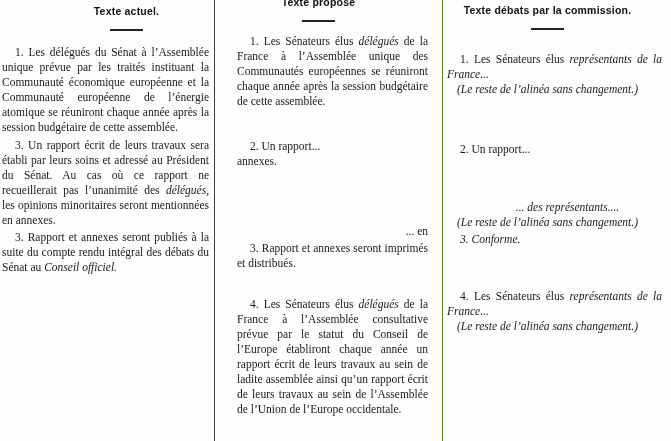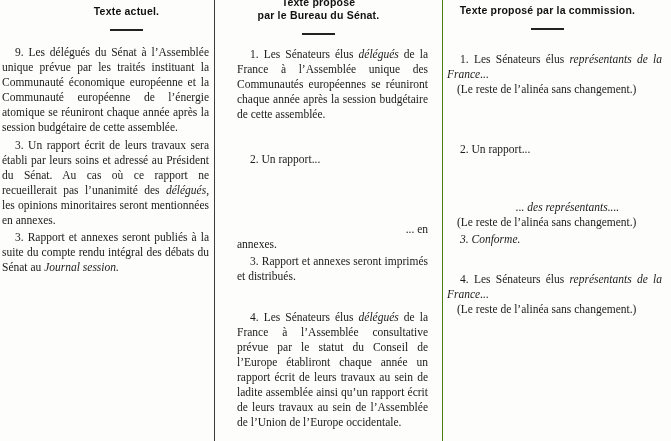--- a/index.html
+++ b/index.html
@@ -33,74 +33,73 @@
   .hw2 { margin-top: -6px; padding-right: 28px; }
   .hw3 { margin-top: 4px; padding-right: 14px; }
 
   .para {
     margin: 0;
     font-size: 11.5px;
     line-height: 15px;
     text-align: justify;
   }
   .ind { text-indent: 13px; }
-  .note { text-indent: 10px; }
+  .note { font-style: italic; text-indent: 10px; }
   .right { text-align: right; text-indent: 0; }
   em { }
 
   
   .c1p1 { margin-top: 14px; }
   .c1p2 { margin-top: 3px; }
   .c1p3 { margin-top: 2px; }
 
   .c2p1 { margin-top: 12px; }
   .c2p2i { margin-top: 30px; }
   .c2p2r { margin-top: 55px; }
   .c2p2l { margin-top: 0; }
   .c2p3 { margin-top: 2px; font-family: Liberation Serif, serif; }
   .c2p4 { margin-top: 26px; }
 
   .c3p1 { margin-top: 22px; }
   .c3p2i { margin-top: 45px; }
   .c3p2c { margin-top: 43px; padding-left: 26px; font-style: italic; text-align: center; text-indent: 0; }
   .c3p3 { margin-top: 2px; font-style: italic; }
-  .c3p4 { margin-top: 25px; }
+  .c3p4 { margin-top: 42px; }
 </style>
 </head>
 <body>
 
 <div class="page">
 
   <section class="col col1">
     <div class="hw1">
       <div class="col-header">Texte actuel.</div>
       <div class="rule"></div>
     </div>
-    <p class="para ind c1p1"><span>9. Les délégués du Sénat à l’Assemblée unique prévue par les traités instituant la Communauté économique européenne et la Communauté européenne de l’énergie atomique se réuniront chaque année après la session budgétaire de cette assemblée.</span></p>
+    <p class="para ind c1p1"><span>1. Les délégués du Sénat à l’Assemblée unique prévue par les traités instituant la Communauté économique européenne et la Communauté européenne de l’énergie atomique se réuniront chaque année après la session budgétaire de cette assemblée.</span></p>
     <p class="para ind c1p2"><span>3. Un rapport écrit de leurs travaux sera établi par leurs soins et adressé au Président du Sénat. Au cas où ce rapport ne recueillerait pas l’unanimité des </span><em>délégués</em><span>, les opinions minoritaires seront mentionnées en annexes.</span></p>
-    <p class="para ind c1p3"><span>3. Rapport et annexes seront publiés à la suite du compte rendu intégral des débats du Sénat au </span><em>Journal session.</em></p>
+    <p class="para ind c1p3"><span>3. Rapport et annexes seront publiés à la suite du compte rendu intégral des débats du Sénat au </span><em>Conseil officiel.</em></p>
   </section>
 
   <section class="col col2">
     <div class="hw2">
       <div class="col-header">Texte proposé</div>
-      <div class="col-header">par le Bureau du Sénat.</div>
       <div class="rule"></div>
     </div>
     <p class="para ind c2p1"><span>1. Les Sénateurs élus </span><em>délégués</em><span> de la France à l’Assemblée unique des Communautés européennes se réuniront chaque année après la session budgétaire de cette assemblée.</span></p>
     <p class="para ind c2p2i">2. Un rapport...</p>
+    <p class="para c2p2l">annexes.</p>
     <p class="para right c2p2r">... en</p>
-    <p class="para c2p2l">annexes.</p>
     <p class="para ind c2p3">3. Rapport et annexes seront imprimés et distribués.</p>
     <p class="para ind c2p4"><span>4. Les Sénateurs élus </span><em>délégués</em><span> de la France à l’Assemblée consultative prévue par le statut du Conseil de l’Europe établiront chaque année un rapport écrit de leurs travaux au sein de ladite assemblée ainsi qu’un rapport écrit de leurs travaux au sein de l’Assemblée de l’Union de l’Europe occidentale.</span></p>
   </section>
 
   <section class="col col3">
     <div class="hw3">
-      <div class="col-header">Texte proposé par la commission.</div>
+      <div class="col-header">Texte débats par la commission.</div>
       <div class="rule"></div>
     </div>
     <p class="para ind c3p1"><span>1. Les Sénateurs élus </span><em>représentants de la France...</em></p>
     <p class="para note">(Le reste de l’alinéa sans changement.)</p>
     <p class="para ind c3p2i">2. Un rapport...</p>
     <p class="para c3p2c">... des représentants....</p>
     <p class="para note">(Le reste de l’alinéa sans changement.)</p>
     <p class="para ind c3p3">3. Conforme.</p>
     <p class="para ind c3p4"><span>4. Les Sénateurs élus </span><em>représentants de la France...</em></p>
     <p class="para note">(Le reste de l’alinéa sans changement.)</p>

